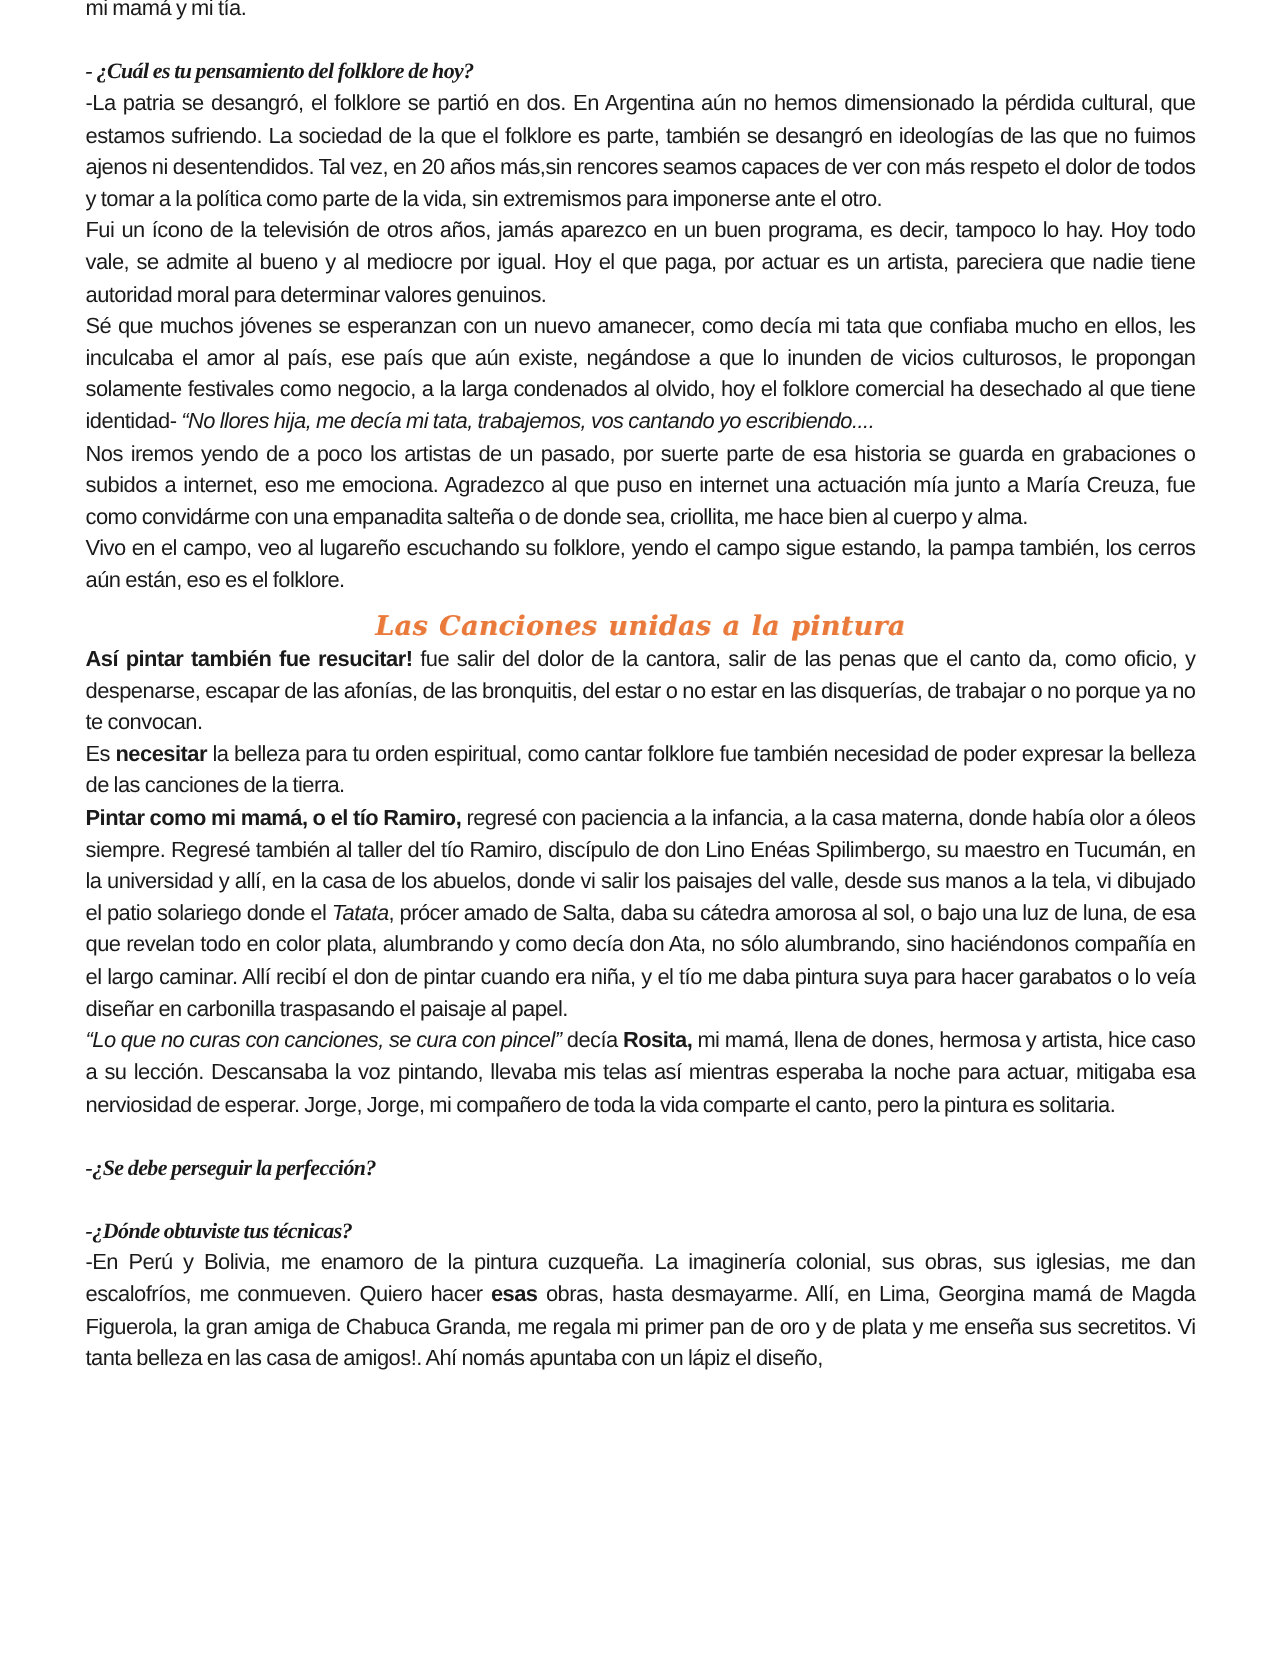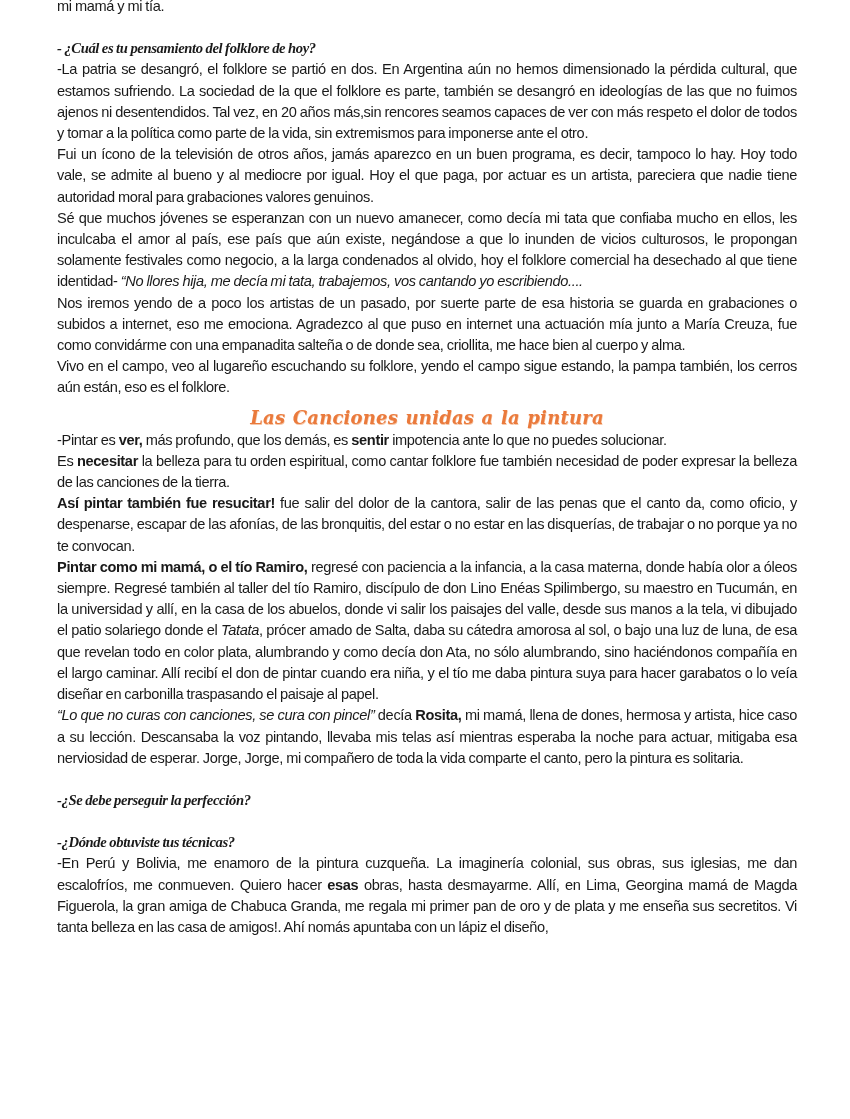--- a/index.html
+++ b/index.html
@@ -39,30 +39,29 @@
 </head>
 <body>
 
 <div class="page">
 
   <p>mi mamá y mi tía.</p>
   <div class="gap"></div>
 
   <p class="q">- ¿Cuál es tu pensamiento del folklore de hoy?</p>
   <p>-La patria se desangró, el folklore se partió en dos. En  Argentina aún no hemos dimensionado la pérdida cultural, que estamos sufriendo. La sociedad de la que el folklore es parte, también se desangró en ideologías de las que no fuimos ajenos ni desentendidos. Tal vez, en 20 años más,sin rencores seamos capaces de ver con más respeto el dolor de todos y tomar a la política como parte de la vida, sin extremismos para imponerse ante el otro.</p>
-  <p> Fui un ícono de la televisión de otros años,  jamás aparezco en un buen programa, es decir, tampoco lo hay. Hoy todo vale, se admite al bueno y al mediocre por igual. Hoy  el que paga, por actuar es un  artista, pareciera que nadie tiene autoridad moral para grabaciones valores genuinos.</p>
+  <p> Fui un ícono de la televisión de otros años,  jamás aparezco en un buen programa, es decir, tampoco lo hay. Hoy todo vale, se admite al bueno y al mediocre por igual. Hoy  el que paga, por actuar es un  artista, pareciera que nadie tiene autoridad moral para determinar valores genuinos.</p>
   <p><span>Sé que muchos jóvenes se esperanzan con un nuevo amanecer, como decía mi tata que  confiaba mucho en ellos, les inculcaba el amor al país, ese país que aún existe, negándose a que  lo inunden de vicios culturosos, le propongan solamente festivales como negocio, a la larga condenados al olvido, hoy el folklore comercial ha desechado al que tiene identidad- </span><i>“No  llores hija, me decía mi tata, trabajemos, vos cantando yo escribiendo....</i></p>
   <p>Nos iremos yendo de a poco los artistas de un pasado, por suerte parte de esa historia se guarda en grabaciones o subidos a internet, eso me emociona. Agradezco al que puso en internet una actuación mía junto a María Creuza, fue como convidárme con una empanadita salteña o de donde sea, criollita, me hace bien al cuerpo y  alma.</p>
   <p>Vivo en el campo, veo al lugareño escuchando su folklore, yendo el campo sigue estando, la pampa también, los cerros aún están, eso es el folklore.</p>
 
   <p class="title">Las Canciones unidas a la pintura</p>
 
-  <p><span>-Pintar es </span><b>ver,</b><span> más profundo, que los demás, es </span><b>sentir</b><span> impotencia ante lo que no puedes solucionar.</span></p>
+  <p><b>Así pintar también fue resucitar!</b><span> fue salir del dolor de la cantora, salir de las penas que el canto da, como oficio, y despenarse, escapar de las afonías, de las bronquitis, del estar o no estar en las disquerías, de trabajar o no porque ya  no te convocan.</span></p>
   <p><span>Es </span><b>necesitar</b><span> la belleza para tu orden espiritual, como  cantar folklore fue  también necesidad de poder  expresar la belleza de las canciones de la tierra.</span></p>
-  <p><b>Así pintar también fue resucitar!</b><span> fue salir del dolor de la cantora, salir de las penas que el canto da, como oficio, y despenarse, escapar de las afonías, de las bronquitis, del estar o no estar en las disquerías, de trabajar o no porque ya  no te convocan.</span></p>
   <p><b>Pintar como mi mamá, o el tío Ramiro,</b><span> regresé con paciencia a la infancia,  a la casa materna, donde había olor a óleos siempre. Regresé también al taller del tío Ramiro, discípulo de don Lino Enéas Spilimbergo, su maestro en Tucumán, en la universidad y allí, en la casa de los abuelos, donde vi salir los paisajes del valle, desde sus manos a la tela, vi dibujado el patio solariego donde el </span><i>Tatata</i><span>, prócer amado de Salta, daba su cátedra amorosa al sol, o bajo una luz de luna, de esa que revelan todo en color plata, alumbrando y como decía don Ata, no sólo alumbrando, sino haciéndonos compañía en el largo caminar. Allí recibí el don de pintar cuando era niña, y el tío me daba pintura suya para hacer garabatos o lo veía diseñar en carbonilla traspasando el paisaje al papel.</span></p>
   <p><i>“Lo que no curas con canciones, se cura con pincel”</i><span> decía </span><b>Rosita,</b><span> mi mamá, llena de dones, hermosa y artista,  hice caso a su lección. Descansaba la voz pintando,  llevaba mis telas así mientras esperaba la noche para actuar,  mitigaba esa nerviosidad de esperar. Jorge, Jorge,  mi compañero de toda la vida comparte el canto, pero la pintura es solitaria.</span></p>
   <div class="gap"></div>
 
   <p class="q">-¿Se debe perseguir la perfección?</p>
   <div class="gap"></div>
 
   <p class="q">-¿Dónde obtuviste tus técnicas?</p>
   <p><span>-En Perú y Bolivia, me enamoro de la pintura cuzqueña. La imaginería colonial, sus obras, sus iglesias, me dan escalofríos, me conmueven. Quiero hacer </span><b>esas</b><span> obras, hasta desmayarme.  Allí, en Lima, Georgina mamá de Magda Figuerola, la gran amiga de Chabuca Granda, me regala mi primer pan de oro y de plata y me enseña sus secretitos.  Vi  tanta belleza en las casa de amigos!. Ahí nomás apuntaba con un lápiz el diseño,</span></p>
 

